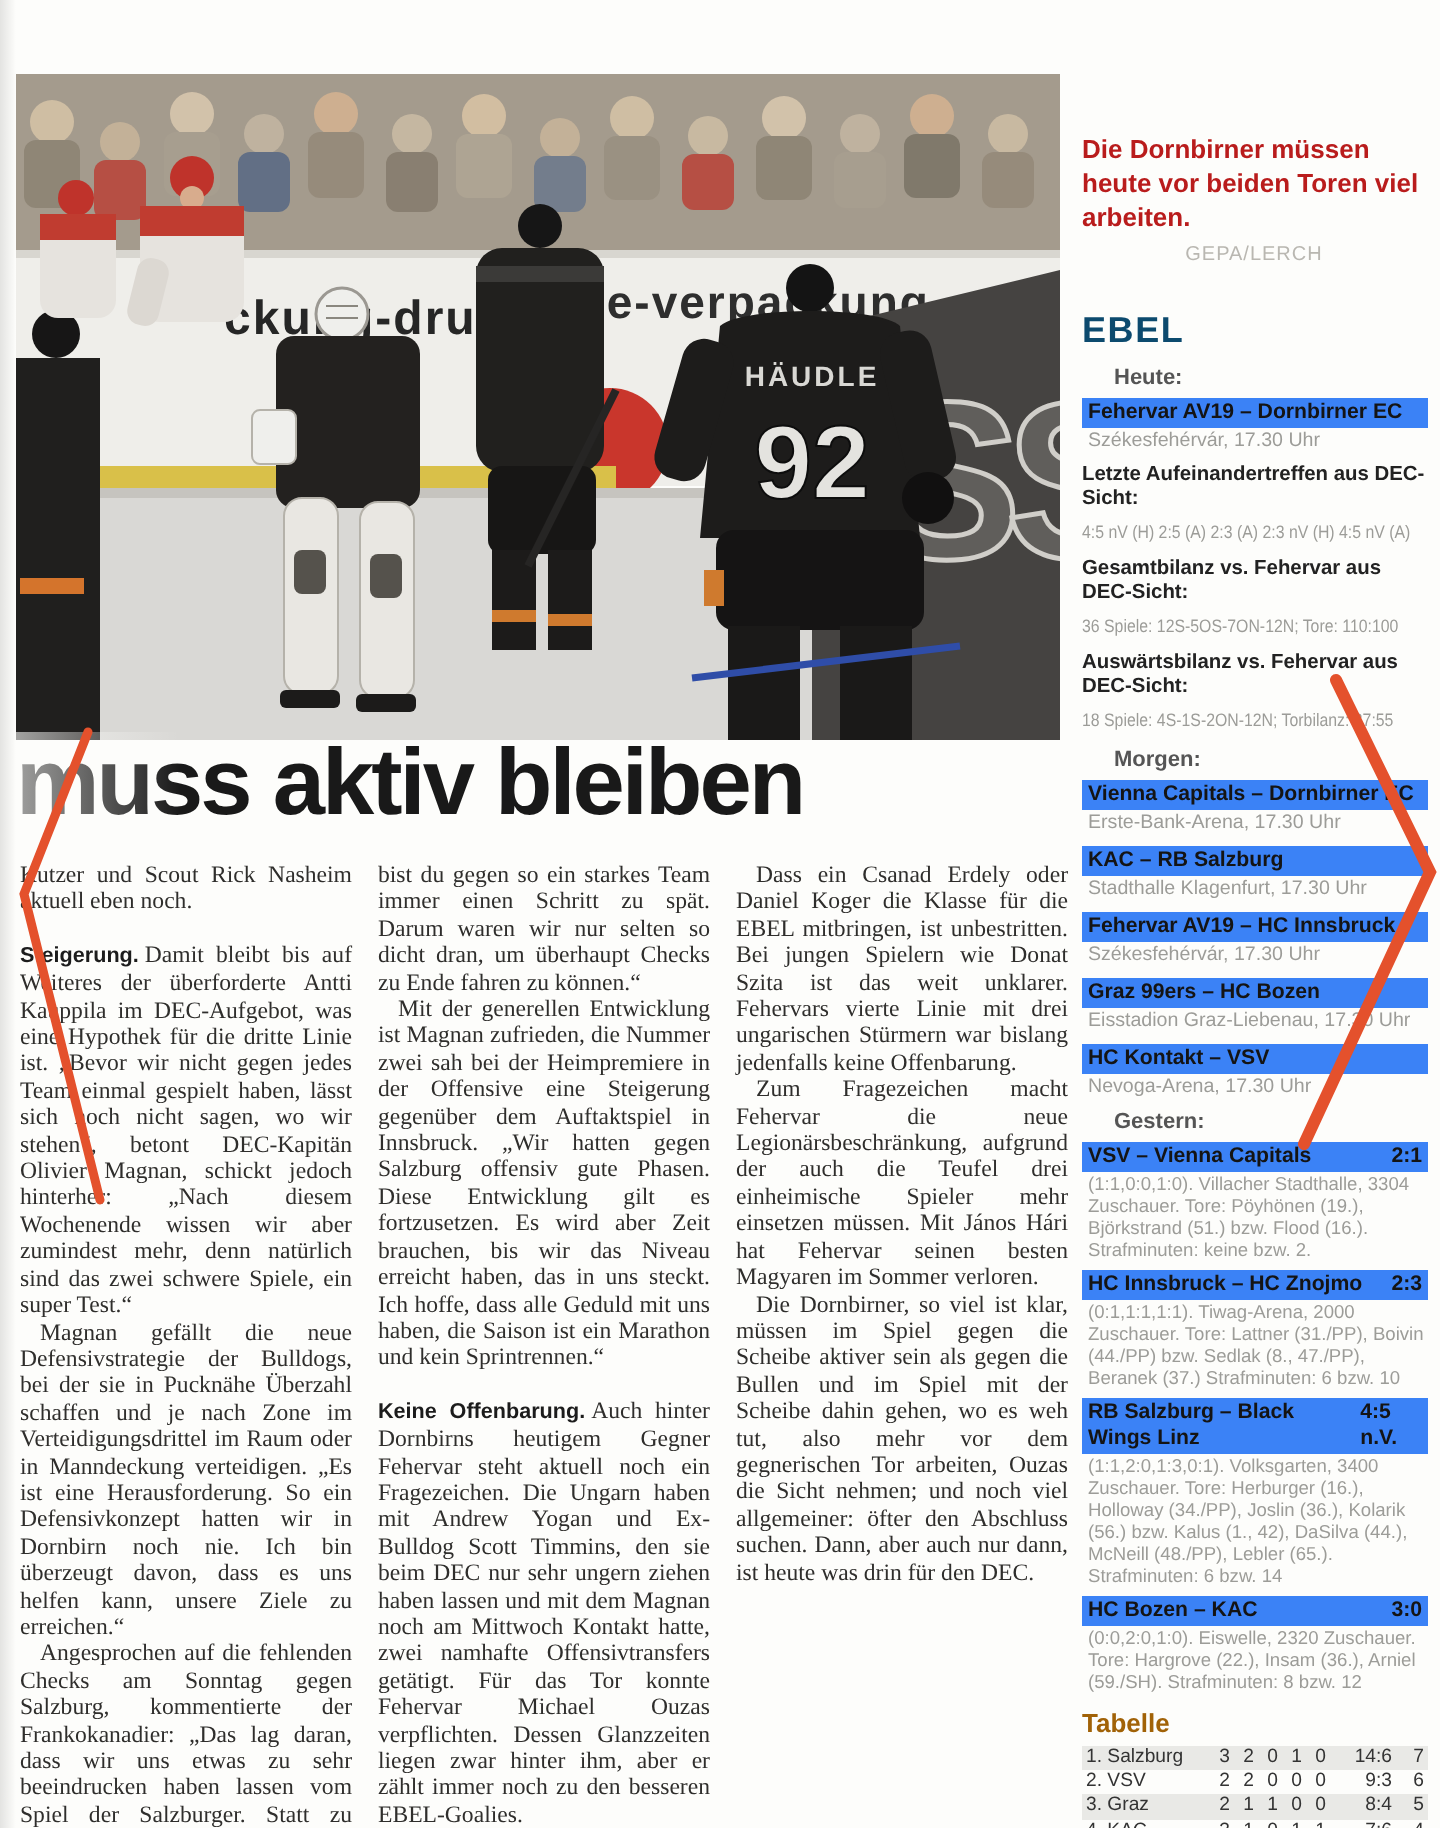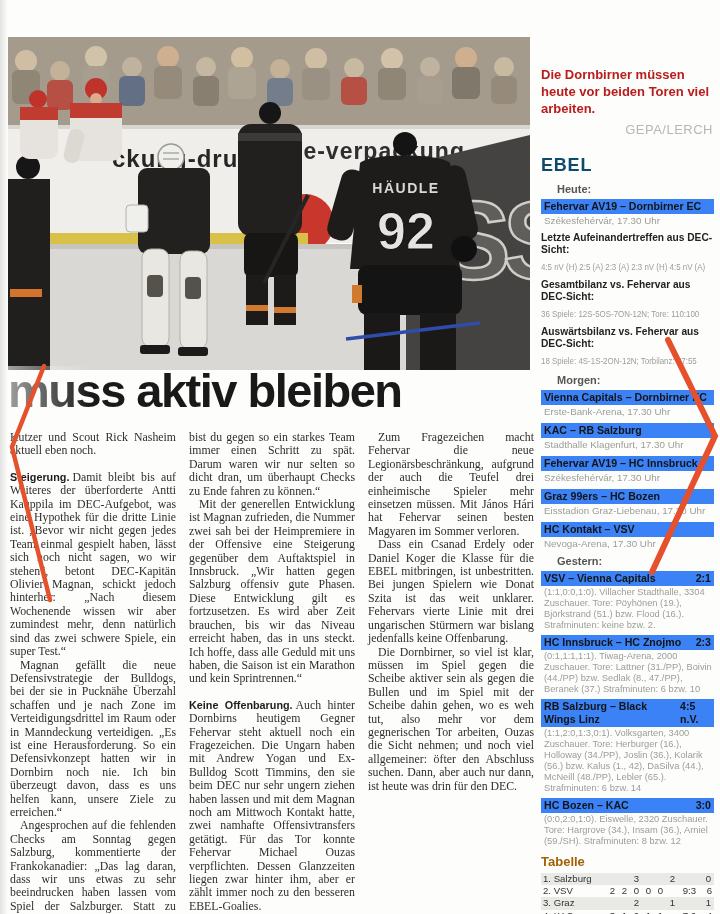--- a/index.html
+++ b/index.html
@@ -14,39 +14,39 @@
     content:"";position:absolute;left:0;top:0;width:8px;height:100%;
     background:linear-gradient(90deg,rgba(0,0,0,.10),rgba(0,0,0,0));z-index:40;pointer-events:none;
   }
 
   
   .photo{position:absolute;left:8px;top:37px;width:522px;height:333px;}
 
   
   .caption-block{position:absolute;left:541px;top:66px;width:172px;}
   .caption{font-size:13px;font-weight:bold;color:#b91c1c;line-height:1.32;}
-  .credit{font-size:13px;color:#b9b7b1;text-align:right;margin-top:5px;letter-spacing:.5px;}
+  .credit{font-size:10px;color:#b9b7b1;text-align:center;margin-top:5px;letter-spacing:.5px;}
 
   
   .sidebar{position:absolute;left:541px;top:155px;width:173px;}
   .ebel-title{color:#0c4a6e;font-weight:bold;font-size:18px;letter-spacing:.8px;margin-bottom:7px;}
   .group-label{font-size:11px;font-weight:bold;color:#555;margin:6px 16px 4px;}
   .match{margin-bottom:6px;}
   .match-title{display:flex;justify-content:space-between;font-size:10.6px;line-height:13px;
     font-weight:bold;color:#141414;background:#3b82f6;padding:1px 3px;}
   .match-venue{font-size:9.8px;line-height:11px;color:#9c9c98;padding:1px 3px 0;}
   .stat{margin-bottom:5px;}
   .stat-label{font-size:10.2px;line-height:12px;font-weight:bold;color:#222;}
   .stat-value{font-size:9px;line-height:11px;color:#9c9c98;white-space:nowrap;
     display:inline-block;transform:scaleX(.88);transform-origin:left top;}
   .result{margin-bottom:4px;}
   .result-details{font-size:9.3px;line-height:11px;color:#9c9c98;padding:1px 0 0 3px;}
   .tabelle-title{font-size:13px;font-weight:bold;color:#a16207;margin:7px 0 4px;}
   .trow{display:flex;font-size:9.6px;line-height:12.2px;color:#333;padding:0 2px;}
-  .trow.shade{background:#e9e9e6;gap:24px;}
+  .trow.shade{background:#e9e9e6;}
   .tc{display:block;}
   .tc.name{flex:0 0 60px;}
   .tc.n{flex:0 0 12px;text-align:right;}
   .tc.goals{flex:0 0 33px;text-align:right;}
   .tc.pts{flex:0 0 16px;text-align:right;}
 
   
   .headline-wrap{position:absolute;left:8px;top:366px;width:524px;height:60px;}
   h1{margin:0;font-family:"Liberation Sans",sans-serif;font-weight:bold;
      font-size:47px;line-height:1.05;letter-spacing:-1.5px;color:#191919;}
@@ -259,21 +259,21 @@
           <span>RB Salzburg – Black Wings Linz</span>
           <span>4:5 n.V.</span>
         </div>
       <div class="result-details">(1:1,2:0,1:3,0:1). Volksgarten, 3400 Zuschauer. Tore: Herburger (16.), Holloway (34./PP), Joslin (36.), Kolarik (56.) bzw. Kalus (1., 42), DaSilva (44.), McNeill (48./PP), Lebler (65.). Strafminuten: 6 bzw. 14</div>
     </div>
     <div class="result">
       <div class="match-title">
           <span>HC Bozen – KAC</span>
           <span>3:0</span>
         </div>
-      <div class="result-details">(0:0,2:0,1:0). Eiswelle, 2320 Zuschauer. Tore: Hargrove (34.), Insam (36.), Arniel (59./SH). Strafminuten: 8 bzw. 12</div>
+      <div class="result-details">(0:0,2:0,1:0). Eiswelle, 2320 Zuschauer. Tore: Hargrove (22.), Insam (36.), Arniel (59./SH). Strafminuten: 8 bzw. 12</div>
     </div>
 
     <div class="tabelle-title">Tabelle</div>
     <div>
       <div class="trow shade">
           <span class="tc name">1. Salzburg</span>
           <span class="tc n">3</span>
           <span class="tc n">2</span>
           <span class="tc n">0</span>
           <span class="tc n">1</span>
@@ -326,22 +326,22 @@
       <p class="lead-p"><span class="lead">Steigerung.</span><span>Damit bleibt bis auf Weiteres der überforderte Antti Kauppila im DEC-Aufgebot, was eine Hypothek für die dritte Linie ist. „Bevor wir nicht gegen jedes Team einmal gespielt haben, lässt sich noch nicht sagen, wo wir stehen“, betont DEC-Kapitän Olivier Magnan, schickt jedoch hinterher: „Nach diesem Wochenende wissen wir aber zumindest mehr, denn natürlich sind das zwei schwere Spiele, ein super Test.“</span></p>
       <p class="p">Magnan gefällt die neue Defensivstrategie der Bulldogs, bei der sie in Pucknähe Überzahl schaffen und je nach Zone im Verteidigungsdrittel im Raum oder in Manndeckung verteidigen. „Es ist eine Herausforderung. So ein Defensivkonzept hatten wir in Dornbirn noch nie. Ich bin überzeugt davon, dass es uns helfen kann, unsere Ziele zu erreichen.“</p>
       <p class="p">Angesprochen auf die fehlenden Checks am Sonntag gegen Salzburg, kommentierte der Frankokanadier: „Das lag daran, dass wir uns etwas zu sehr beeindrucken haben lassen vom Spiel der Salzburger. Statt zu agieren haben wir zu oft nur reagiert, und dann</p>
     </div>
     <div class="col">
       <p class="p nofirst">bist du gegen so ein starkes Team immer einen Schritt zu spät. Darum waren wir nur selten so dicht dran, um überhaupt Checks zu Ende fahren zu können.“</p>
       <p class="p">Mit der generellen Entwicklung ist Magnan zufrieden, die Nummer zwei sah bei der Heimpremiere in der Offensive eine Steigerung gegenüber dem Auftaktspiel in Innsbruck. „Wir hatten gegen Salzburg offensiv gute Phasen. Diese Entwicklung gilt es fortzusetzen. Es wird aber Zeit brauchen, bis wir das Niveau erreicht haben, das in uns steckt. Ich hoffe, dass alle Geduld mit uns haben, die Saison ist ein Marathon und kein Sprintrennen.“</p>
       <p class="lead-p"><span class="lead">Keine Offenbarung.</span><span>Auch hinter Dornbirns heutigem Gegner Fehervar steht aktuell noch ein Fragezeichen. Die Ungarn haben mit Andrew Yogan und Ex-Bulldog Scott Timmins, den sie beim DEC nur sehr ungern ziehen haben lassen und mit dem Magnan noch am Mittwoch Kontakt hatte, zwei namhafte Offensivtransfers getätigt. Für das Tor konnte Fehervar Michael Ouzas verpflichten. Dessen Glanzzeiten liegen zwar hinter ihm, aber er zählt immer noch zu den besseren EBEL-Goalies.</span></p>
     </div>
     <div class="col">
+      <p class="p">Dass ein Csanad Erdely oder Daniel Koger die Klasse für die EBEL mitbringen, ist unbestritten. Bei jungen Spielern wie Donat Szita ist das weit unklarer. Fehervars vierte Linie mit drei ungarischen Stürmern war bislang jedenfalls keine Offenbarung.</p>
       <p class="p">Zum Fragezeichen macht Fehervar die neue Legionärsbeschränkung, aufgrund der auch die Teufel drei einheimische Spieler mehr einsetzen müssen. Mit János Hári hat Fehervar seinen besten Magyaren im Sommer verloren.</p>
-      <p class="p">Dass ein Csanad Erdely oder Daniel Koger die Klasse für die EBEL mitbringen, ist unbestritten. Bei jungen Spielern wie Donat Szita ist das weit unklarer. Fehervars vierte Linie mit drei ungarischen Stürmern war bislang jedenfalls keine Offenbarung.</p>
       <p class="p">Die Dornbirner, so viel ist klar, müssen im Spiel gegen die Scheibe aktiver sein als gegen die Bullen und im Spiel mit der Scheibe dahin gehen, wo es weh tut, also mehr vor dem gegnerischen Tor arbeiten, Ouzas die Sicht nehmen; und noch viel allgemeiner: öfter den Abschluss suchen. Dann, aber auch nur dann, ist heute was drin für den DEC.</p>
     </div>
   </div>
 
   <svg class="marks" viewBox="0 0 720 914">
     <polyline points="44,366 12,447 50,600" fill="none" stroke="#e4512c" stroke-width="4.5" stroke-linecap="round"></polyline>
     <polyline points="668,340 715,436 652,572" fill="none" stroke="#e4512c" stroke-width="6" stroke-linecap="round"></polyline>
   </svg>
 
 </div>

